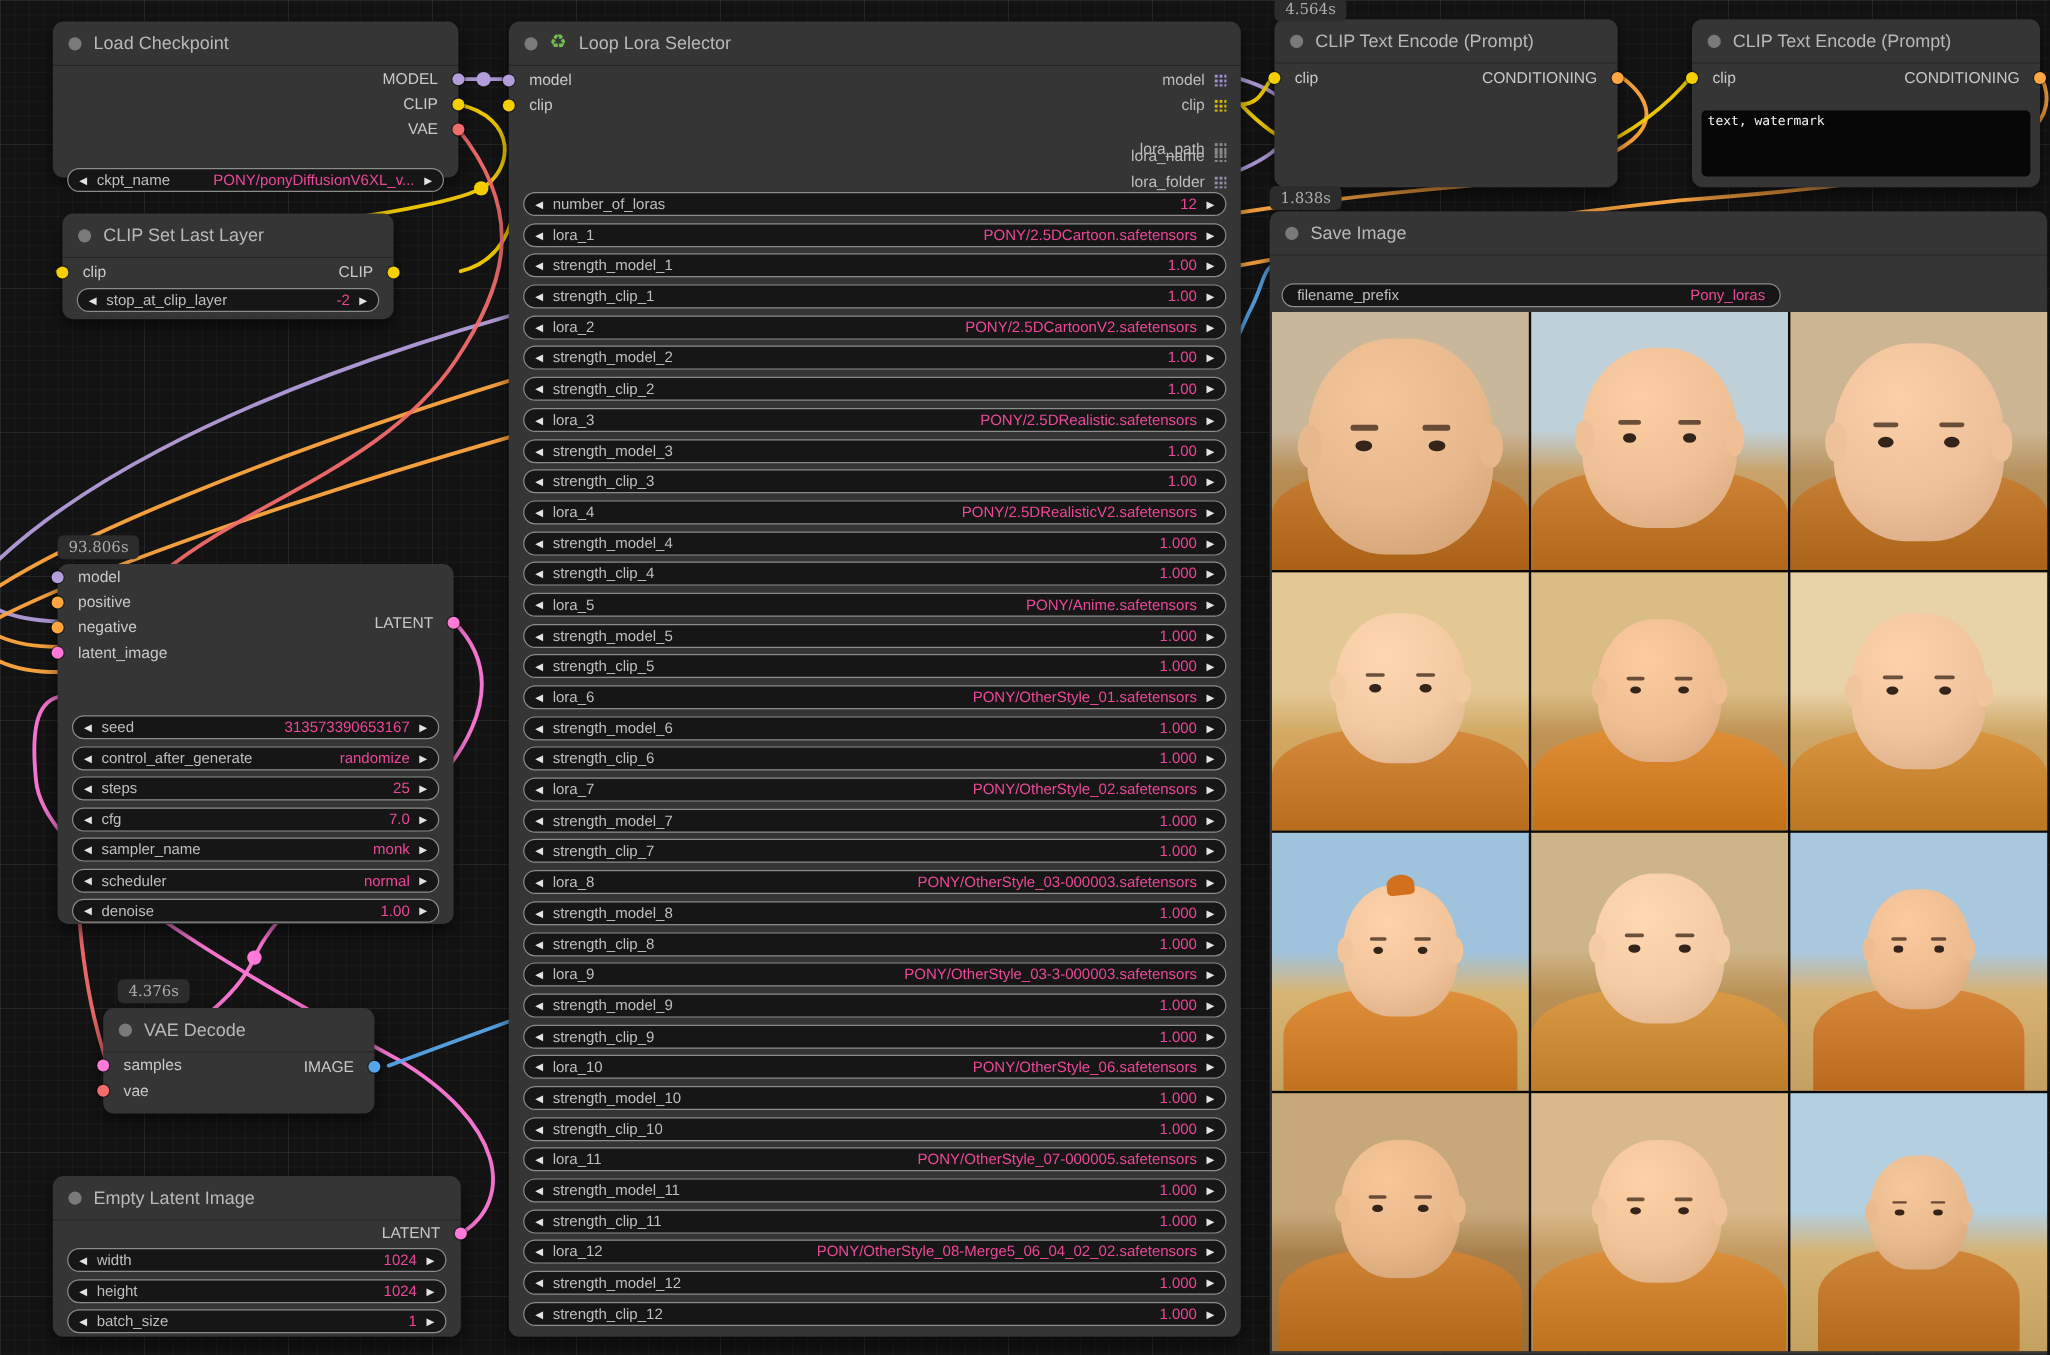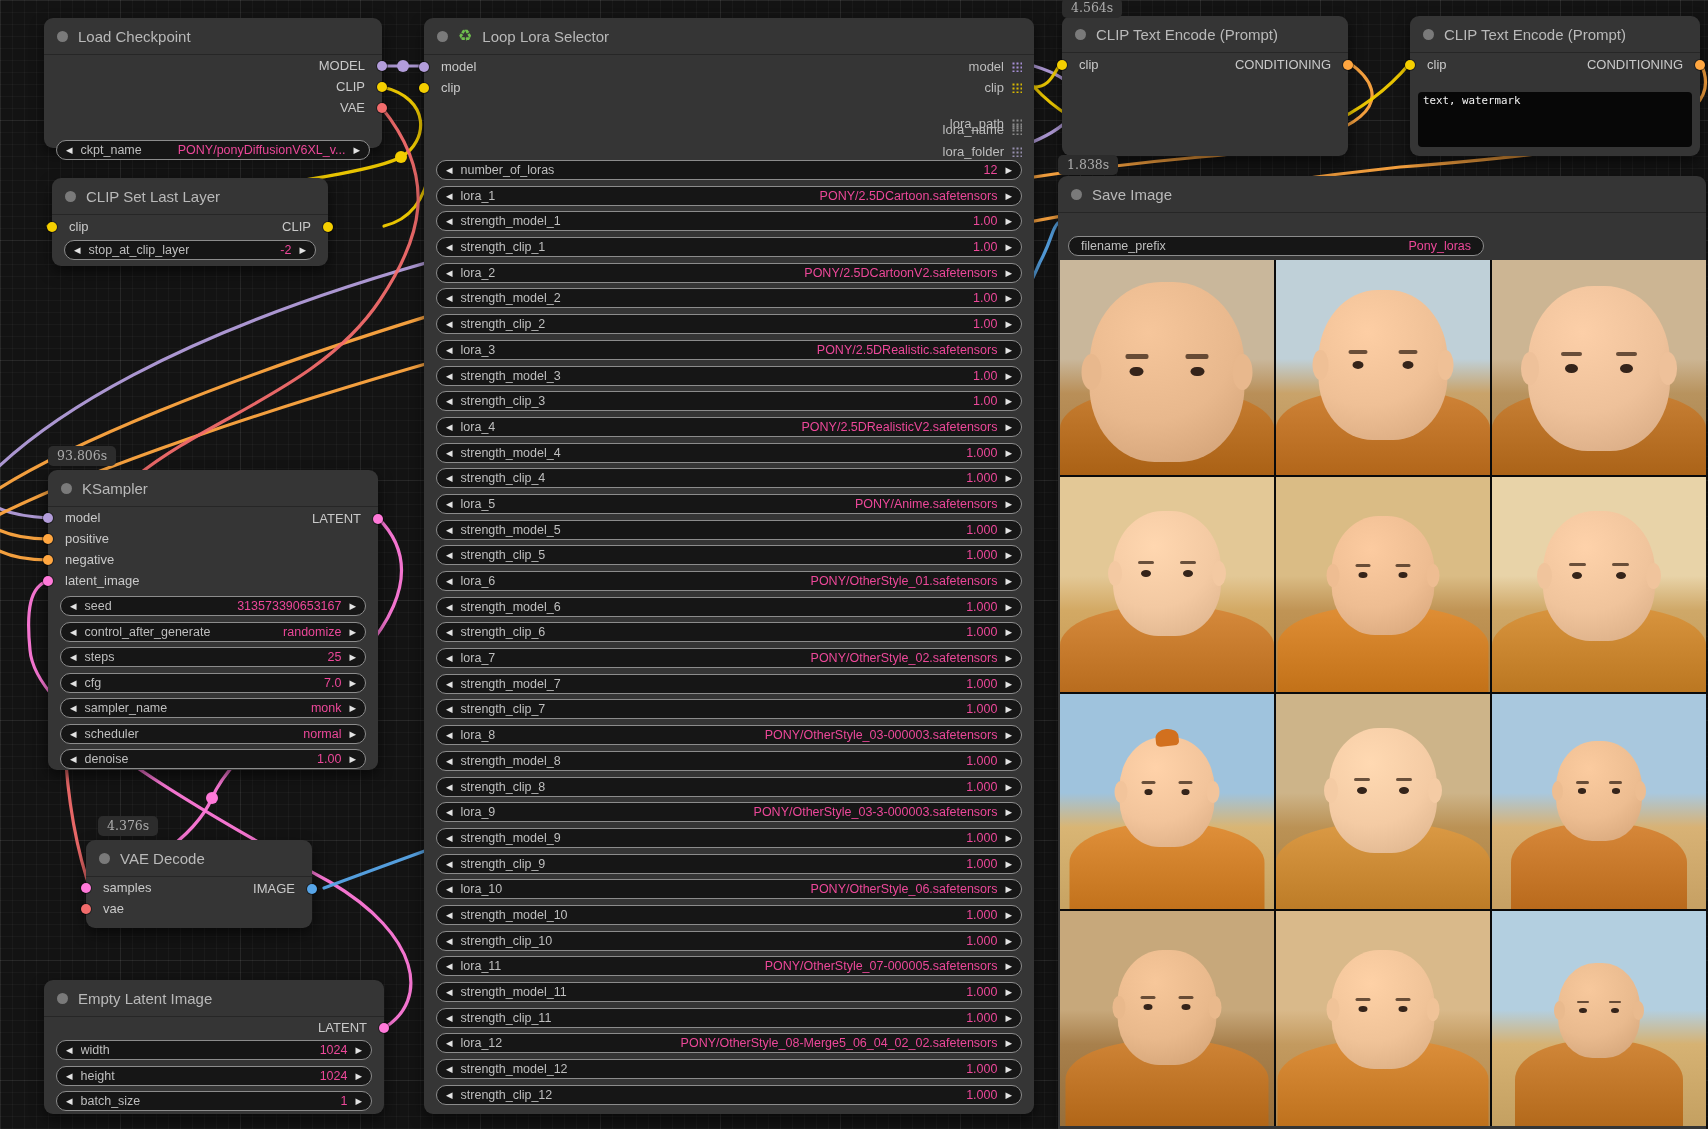--- a/index.html
+++ b/index.html
@@ -147,24 +147,20 @@
       <div class="widget">
         <span class="arr">◀</span>
         <span class="wlabel">stop_at_clip_layer</span>
         <span class="wvalue">-2</span>
         <span class="arr">▶</span>
       </div>
     </div>
 </div>
 
 <div class="node" style="left:48px;top:470px;width:330px;height:300px">
-  <div class="titlebar">
-    <span class="tdot"></span>
-    <span>KSampler</span>
-  </div>
   <div class="iorow in">
     <span class="pdot c-model"></span>
       <span>model</span>
   </div>
   <div class="iorow in">
     <span class="pdot c-cond"></span>
       <span>positive</span>
   </div>
   <div class="iorow in">
     <span class="pdot c-cond"></span>

